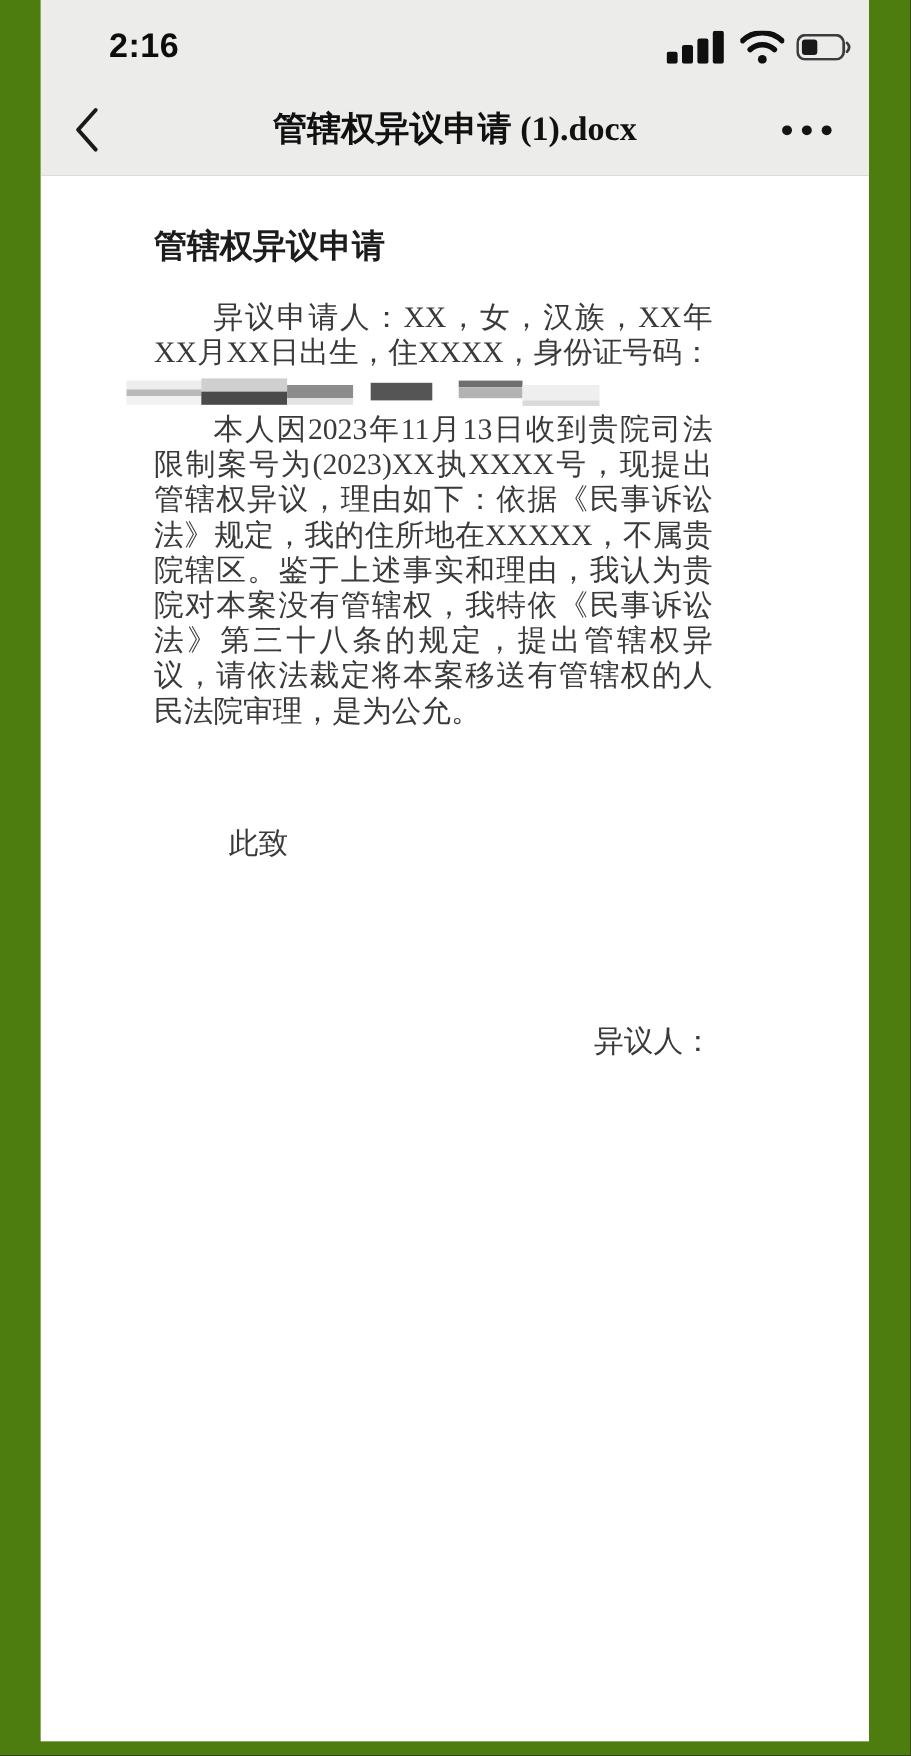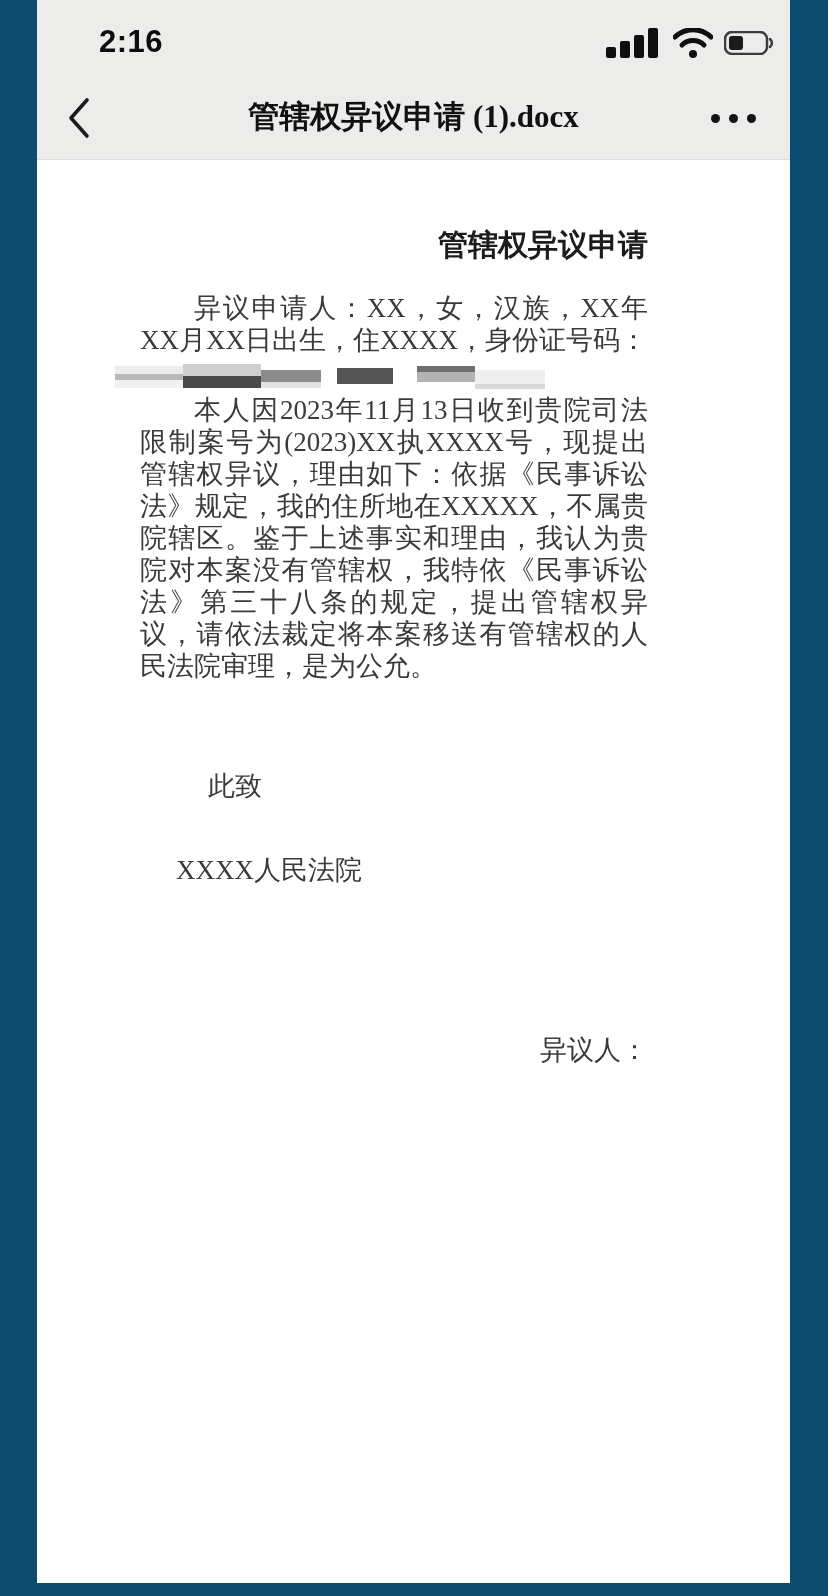--- a/index.html
+++ b/index.html
@@ -1,16 +1,16 @@
 <!DOCTYPE html>
 <html><head>
 <meta charset="utf-8">
 <style>
   html,body{margin:0;padding:0;background:#000;}
-  .screen{position:relative;width:828px;height:1596px;background:#0c4a6e;overflow:hidden;
+  .screen{position:relative;width:828px;height:1596px;background:#4d7c0f;overflow:hidden;
           font-family:"Liberation Sans",sans-serif;}
   .viewport{position:absolute;left:37px;top:0;width:753px;height:1583px;background:#fff;overflow:hidden;}
 
   
   .header{position:absolute;left:0;top:0;width:100%;height:160px;background:#ececeb;
           border-bottom:1px solid #dcdcdc;box-sizing:border-box;}
   .statusbar{position:absolute;left:0;top:0;width:100%;height:72px;}
   .time{position:absolute;left:62px;top:24px;font-size:31px;font-weight:700;color:#0d0d0d;letter-spacing:.5px;}
   .sicons{position:absolute;right:16px;top:26px;display:flex;align-items:center;gap:11px;height:34px;}
 
@@ -19,21 +19,21 @@
   .navtitle{position:absolute;left:80px;right:80px;top:24px;text-align:center;font-size:31px;font-weight:600;color:#111;
             white-space:nowrap;overflow:hidden;text-overflow:ellipsis;}
   .more{position:absolute;right:18px;top:22px;width:78px;height:48px;display:flex;align-items:center;justify-content:center;gap:9px;cursor:pointer;}
   .more i{width:9px;height:9px;border-radius:50%;background:#141414;display:block;}
 
   
   .page{position:absolute;left:0;top:160px;width:100%;height:1423px;background:#fff;}
   .doc{position:absolute;left:103px;top:0;width:508px;
        font-family:"Liberation Serif","DejaVu Serif",serif;color:#3a3a3a;
        font-size:27px;line-height:32px;}
-  .doc-title{margin-top:68px;text-align:right;font-family:"Liberation Sans","DejaVu Sans",sans-serif;
+  .doc-title{margin-top:48px;text-align:left;font-family:"Liberation Sans","DejaVu Sans",sans-serif;
              font-size:30px;line-height:34px;font-weight:700;color:#1c1c1c;}
   .para{text-align:justify;}
   .p-applicant{margin-top:30px;text-indent:2em;}
   .redaction{position:relative;margin-top:6px;margin-left:-25px;width:430px;height:32px;}
   .redaction div{position:absolute;}
   .p-body{text-indent:2em;}
   .salute{margin-top:88px;margin-left:68px;}
   .court{margin-top:52px;margin-left:36px;}
   .sig-label{margin-top:148px;margin-left:382px;white-space:nowrap;text-align:right;}
   .sig-date{margin-top:23px;text-indent:383px;line-height:33px;text-align:left;}
@@ -95,19 +95,18 @@
             <div style="left: 146px; top: 8px; width: 60px; height: 12px; background: rgb(140, 140, 140);"></div>
             <div style="left: 146px; top: 20px; width: 60px; height: 6px; background: rgb(227, 227, 227);"></div>
             <div style="left: 222px; top: 6px; width: 56px; height: 16px; background: rgb(85, 85, 85);"></div>
             <div style="left: 302px; top: 4px; width: 58px; height: 6px; background: rgb(111, 111, 111);"></div>
             <div style="left: 302px; top: 10px; width: 58px; height: 10px; background: rgb(179, 179, 179);"></div>
             <div style="left: 360px; top: 8px; width: 70px; height: 14px; background: rgb(239, 239, 239);"></div>
             <div style="left: 360px; top: 22px; width: 70px; height: 5px; background: rgb(217, 217, 217);"></div>
           </div>
         <div class="para p-body">本人因2023年11月13日收到贵院司法限制案号为(2023)XX执XXXX号，现提出管辖权异议，理由如下：依据《民事诉讼法》规定，我的住所地在XXXXX，不属贵院辖区。鉴于上述事实和理由，我认为贵院对本案没有管辖权，我特依《民事诉讼法》第三十八条的规定，提出管辖权异议，请依法裁定将本案移送有管辖权的人民法院审理，是为公允。</div>
         <div class="salute">此致</div>
-        <div class="court">XXXX人民法院</div>
         <div class="sig-label">异议人：</div>
       </div>
     </div>
 
   </div>
 </div>
 
 </body></html>

